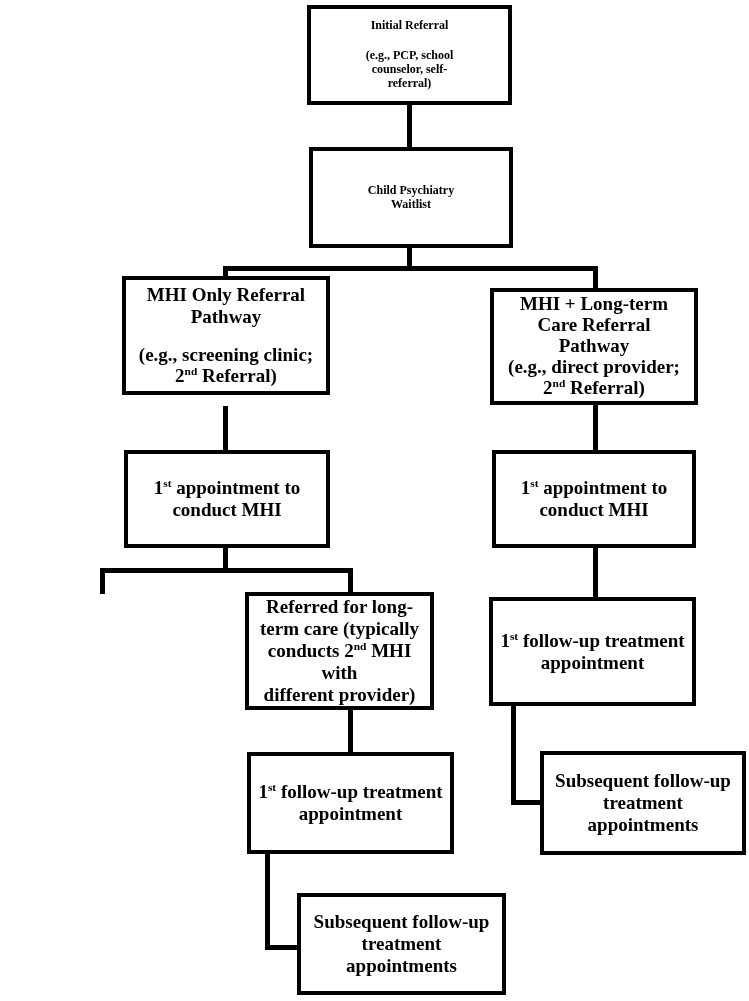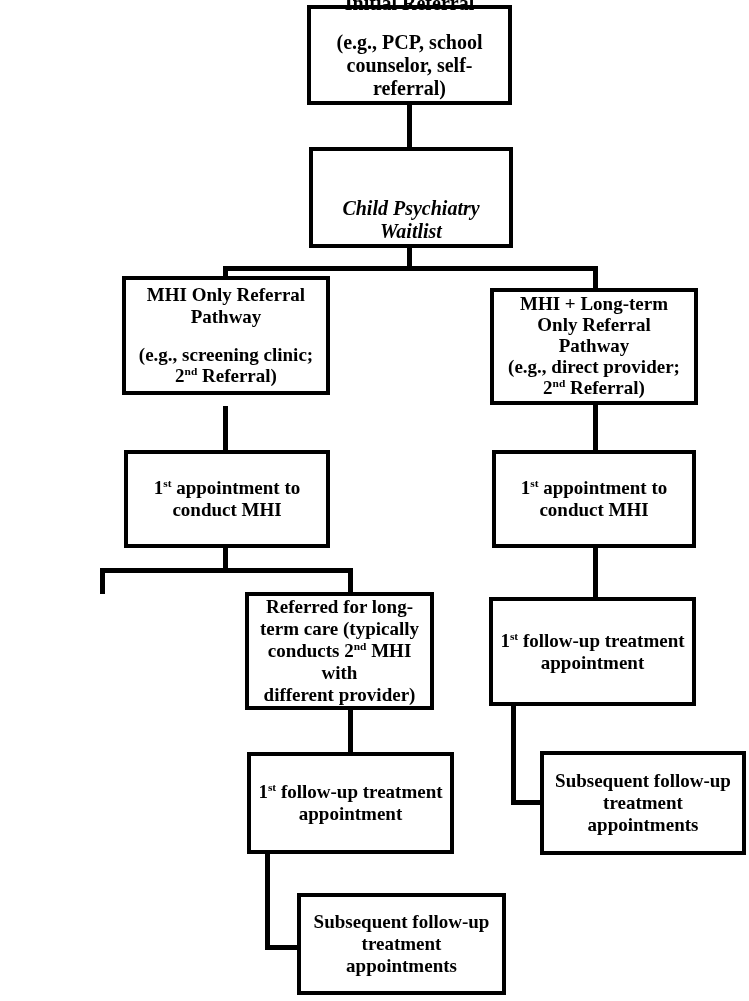--- a/index.html
+++ b/index.html
@@ -21,27 +21,27 @@
     justify-content:center;
     text-align:center;
     font-weight:700;
     font-size:19px;
     line-height:1.15;
     color:#000000;
     white-space:pre-line;
     padding:1px;
   }
   .node .s{margin-top:16px;}
-  .lg{font-size:20px;justify-content:flex-end;}
+  .lg{font-size:12px;}
   sup{font-size:60%;line-height:0;vertical-align:super;}
   .edge{position:absolute;background:#000000;}
 
   
   #n-initial            {left:307px; top:5px;   width:205px; height:100px;}
-  #n-waitlist           {left:309px; top:147px; width:204px; height:101px;font-style:italic;}
+  #n-waitlist           {left:309px; top:147px; width:204px; height:101px;}
   #n-mhi-only           {left:122px; top:276px; width:208px; height:119px;}
   #n-mhi-longterm       {left:490px; top:288px; width:208px; height:117px; line-height:1.1;}
   #n-mhi-longterm .s    {margin-top:0;}
   #n-appt-mhi-only      {left:124px; top:450px; width:206px; height:98px;}
   #n-appt-longterm      {left:492px; top:450px; width:204px; height:98px;}
   #n-referred-other     {left:2px;   top:592px; width:209px; height:117px; line-height:1.12;}
   #n-referred-longterm  {left:245px; top:592px; width:189px; height:118px;align-items:center;}
   #n-followup-longterm  {left:489px; top:597px; width:207px; height:109px;}
   #n-followup-mhi-only  {left:247px; top:752px; width:207px; height:102px;}
   #n-subsequent-mhi-only{left:297px; top:893px; width:209px; height:102px;}
@@ -103,21 +103,21 @@
 
   <div class="node" id="n-mhi-only">
     <div class="t">MHI Only Referral
 Pathway</div>
     <div class="s">(e.g., screening clinic;
 2<sup>nd</sup> Referral)</div>
   </div>
 
   <div class="node" id="n-mhi-longterm">
     <div class="t">MHI + Long-term
-Only Referral
+Care Referral
 Pathway</div>
     <div class="s">(e.g., direct provider;
 2<sup>nd</sup> Referral)</div>
   </div>
 
   <div class="node" id="n-appt-mhi-only">
     <div class="t">1<sup>st</sup> appointment to
 conduct MHI</div>
   </div>
 

